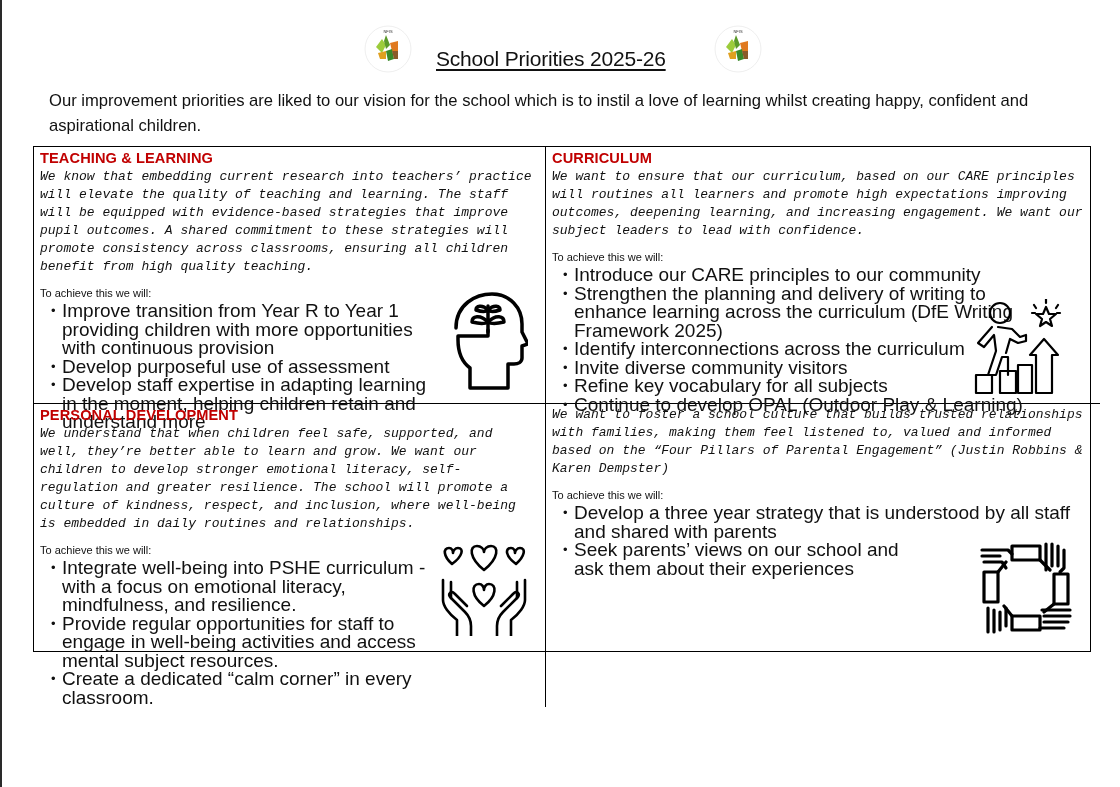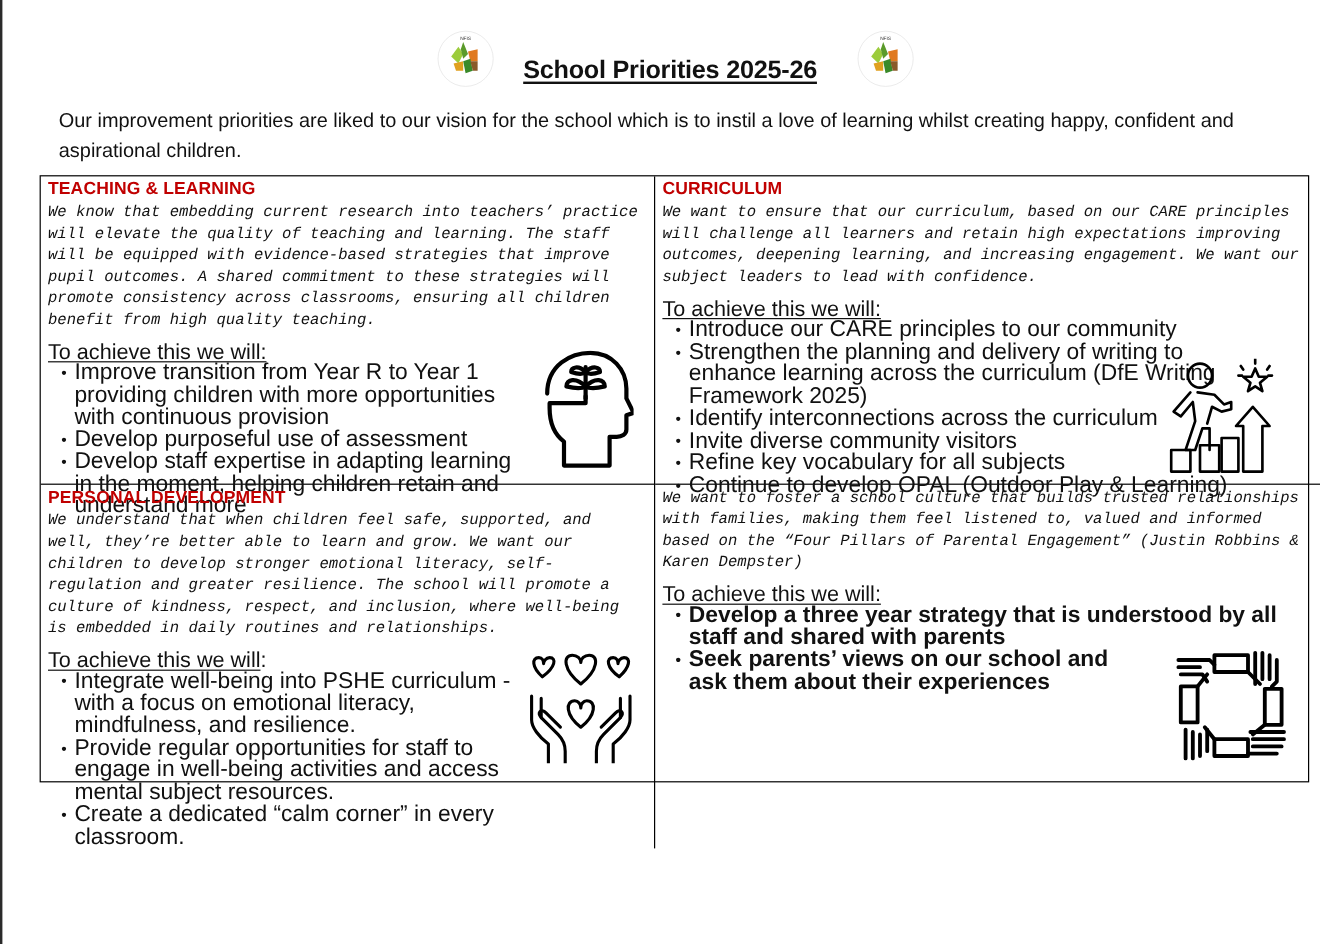--- a/index.html
+++ b/index.html
@@ -6,41 +6,41 @@
     body {
       width: 1120px; height: 787px; background: #ffffff; position: relative; overflow: hidden;
       font-family: "Liberation Sans", sans-serif; color: #111;
     }
     .left-edge { position: absolute; left: 0; top: 0; width: 2px; height: 787px; background: #2a2a2a; }
     .header { position: absolute; top: 22px; left: 0; width: 1120px; height: 60px; }
     .logo { position: absolute; top: 3px; width: 48px; height: 48px; }
     .logo.l1 { left: 364px; }
     .logo.l2 { left: 714px; }
     .title {
-      position: absolute; left: 436px; top: 25px; font-size: 21px; font-weight: bold;
+      position: absolute; left: 436px; top: 25px; font-size: 21px; font-weight: normal;
       text-decoration: underline; text-underline-offset: 3px; letter-spacing: -0.2px;
     }
     .intro {
       position: absolute; left: 49px; top: 88px; width: 1010px; font-size: 16.6px; line-height: 25px;
     }
     .grid {
       position: absolute; left: 33px; top: 146px; width: 1058px; height: 506px;
       border: 1px solid #000; box-sizing: border-box;
       display: grid; grid-template-columns: 512px 1fr; grid-template-rows: 257px 1fr;
     }
     .cell { position: relative; padding: 2px 6px 0 6px; box-sizing: border-box; }
     .cell.c1 { border-right: 1px solid #000; border-bottom: 1px solid #000; }
     .cell.c2 { border-bottom: 1px solid #000; }
     .cell.c3 { border-right: 1px solid #000; }
     .cell h2 {
       margin: 0; font-size: 14.6px; font-weight: bold; color: #c00000; line-height: 19px; letter-spacing: 0.1px;
     }
     .cell .desc { margin: 0; font-style: italic; font-size: 13px; line-height: 18px; font-family: Liberation Mono, monospace; }
     .cell .achieve {
-      margin: 8px 0 0 0; font-size: 18px; line-height: 18px; text-decoration: underline; text-underline-offset: 2px;
+      margin: 8px 0 0 0; font-size: 11px; line-height: 18px; text-underline-offset: 2px;
     }
     .cell ul { margin: 0; padding: 0 0 0 22px; list-style: none; font-size: 19px; line-height: 18.5px; }
     .cell li { position: relative; padding-left: 0; }
     .cell li::before { content: "\2022"; position: absolute; left: -11px; top: 0; font-size: 13px; }
     .icon { position: absolute; }
     .icon svg { width: 100%; height: 100%; display: block; }
   </style>
 </head>
 <body>
 
@@ -94,21 +94,21 @@
         <path d="M36 18 C30 12 24 14 24 18 C30 20 34 20 36 18 Z"></path>
         <path d="M36 18 C42 12 48 14 48 18 C42 20 38 20 36 18 Z"></path>
         <path d="M36 30 C28 22 20 24 20 30 C28 32 33 32 36 30 Z"></path>
         <path d="M36 30 C44 22 52 24 52 30 C44 32 39 32 36 30 Z"></path>
       </svg>
     </div>
   </div>
 
   <div class="cell c2">
     <h2>CURRICULUM</h2>
-    <p class="desc">We want to ensure that our curriculum, based on our CARE principles will challenge all learners and retain high expectations improving outcomes, deepening learning, and increasing engagement. We want our subject leaders to lead with confidence.</p>
+    <p class="desc">We want to ensure that our curriculum, based on our CARE principles will routines all learners and promote high expectations improving outcomes, deepening learning, and increasing engagement. We want our subject leaders to lead with confidence.</p>
     <p class="achieve">To achieve this we will:</p>
     <ul style="width:490px;">
       <li>Introduce our CARE principles to our community</li>
       <li>Strengthen the planning and delivery of writing to enhance learning across the curriculum (DfE Writing Framework 2025)</li>
       <li>Identify interconnections across the curriculum</li>
       <li>Invite diverse community visitors</li>
       <li>Refine key vocabulary for all subjects</li>
       <li>Continue to develop OPAL (Outdoor Play &amp; Learning)</li>
     </ul>
     <div class="icon" style="left:420px; top:152px; width:96px; height:96px;">
@@ -147,21 +147,21 @@
         <path d="M88 36 L88 56 C88 62 82 70 74 76 L74 92"></path>
         <path d="M80 38 L80 54 L66 68 C62 72 60 76 60 82 L60 92"></path>
         <path d="M80 54 C84 50 80 46 76 50 L64 62"></path>
       </svg>
     </div>
   </div>
 
   <div class="cell c4">
     <p class="desc">We want to foster a school culture that builds trusted relationships with families, making them feel listened to, valued and informed based on the “Four Pillars of Parental Engagement” (Justin Robbins &amp; Karen Dempster)</p>
     <p class="achieve">To achieve this we will:</p>
-    <ul style="width:520px;font-weight:bold;">
+    <ul style="width:520px;">
       <li>Develop a three year strategy that is understood by all staff and shared with parents</li>
       <li style="width:350px;">Seek parents’ views on our school and ask them about their experiences</li>
     </ul>
     <div class="icon" style="left:432px; top:136px; width:96px; height:96px;">
       <svg viewBox="0 0 96 96" fill="none" stroke="#000" stroke-width="3.2" stroke-linejoin="round" stroke-linecap="round">
         <rect x="6" y="32" width="14" height="30"></rect>
         <rect x="76" y="34" width="14" height="30"></rect>
         <rect x="34" y="6" width="28" height="14"></rect>
         <rect x="34" y="76" width="28" height="14"></rect>
         <path d="M4 10 L30 10 L34 14 M4 16 L22 16 M6 22 L24 22 L28 28"></path>

